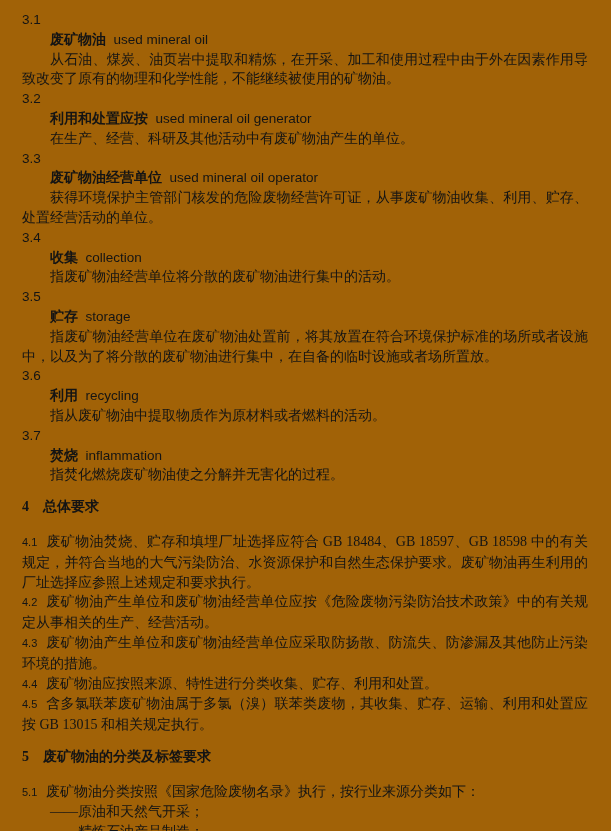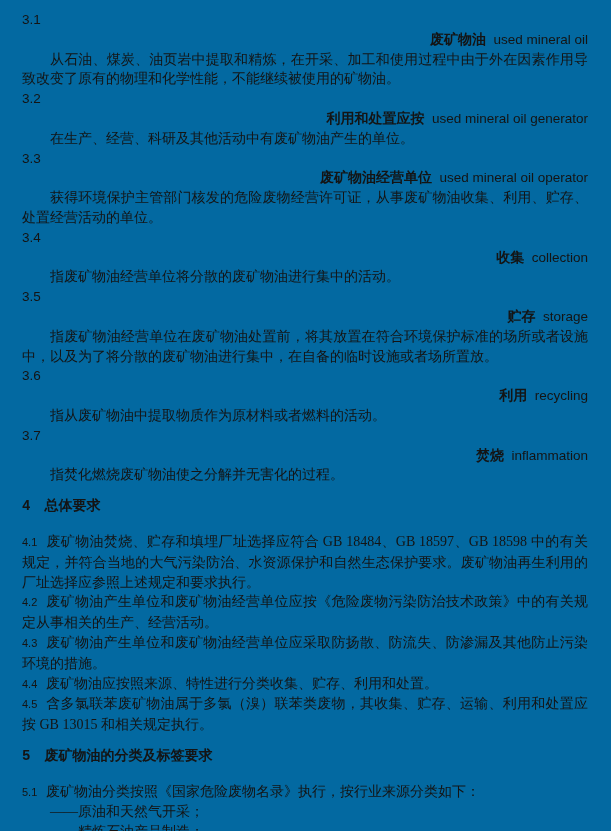--- a/index.html
+++ b/index.html
@@ -6,57 +6,57 @@
   html, body { width: 611px; height: 831px; }
   body {
     background: #ffffff;
     color: #141414;
     font-family: "Liberation Serif", "DejaVu Serif", serif;
     overflow: hidden;
   }
   .page {
     width: 611px;
     height: 831px;
-    background: #0369a1;
+    background: #a16207;
     padding: 10px 23px 0 22px;
     overflow: hidden;
   }
   #doc {
     font-size: 14px;
     line-height: 19.8px;
     text-align: justify;
   }
   
   .clause-num {
     font-family: "Liberation Sans", "DejaVu Sans", sans-serif;
     font-size: 13.5px;
     text-align: left;
   }
   
   .term {
     padding-left: 2em;
-    text-align: right;
+    text-align: left;
   }
   .term .zh {
     font-family: "Liberation Sans", "DejaVu Sans", sans-serif;
     font-weight: 700;
   }
   .term .en {
     font-family: "Liberation Sans", "DejaVu Sans", sans-serif;
     font-weight: 400;
     margin-left: 0.55em;
     font-size: 13.5px;
   }
   
   .para {
     text-indent: 2em;
   }
   
   .heading {
-    font-family: Liberation Mono, monospace;
+    font-family: Liberation Serif, serif;
     font-weight: 700;
     margin-top: 12px;
     margin-bottom: 15px;
     text-align: left;
   }
   .heading .num { margin-right: 1em; }
   
   .num-para .num {
     font-family: "Liberation Sans", "DejaVu Sans", sans-serif;
     font-size: 11px;

